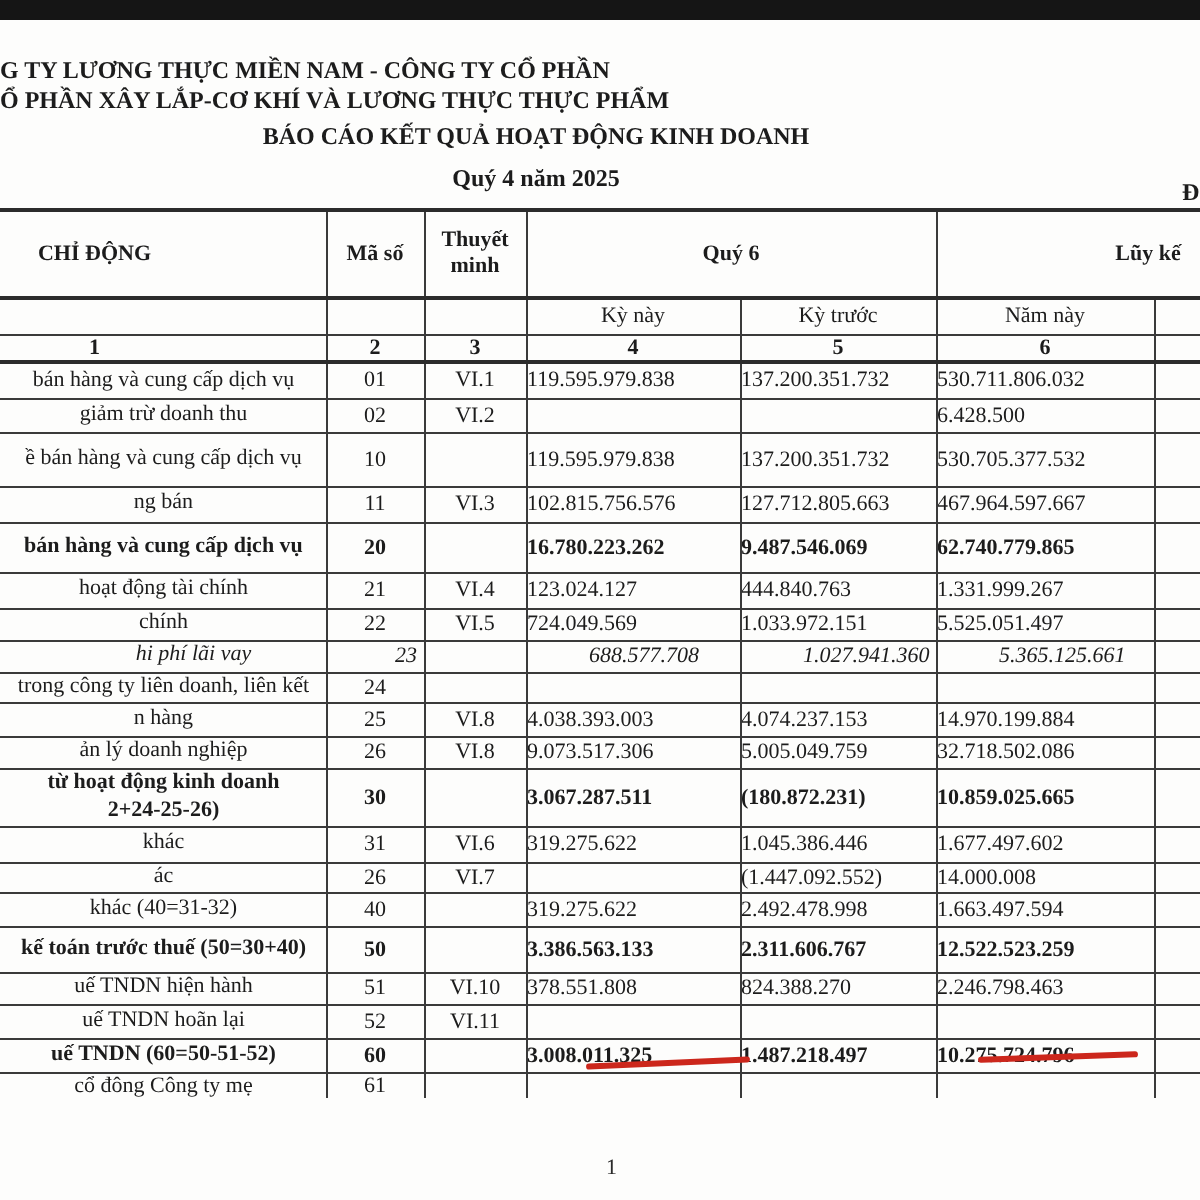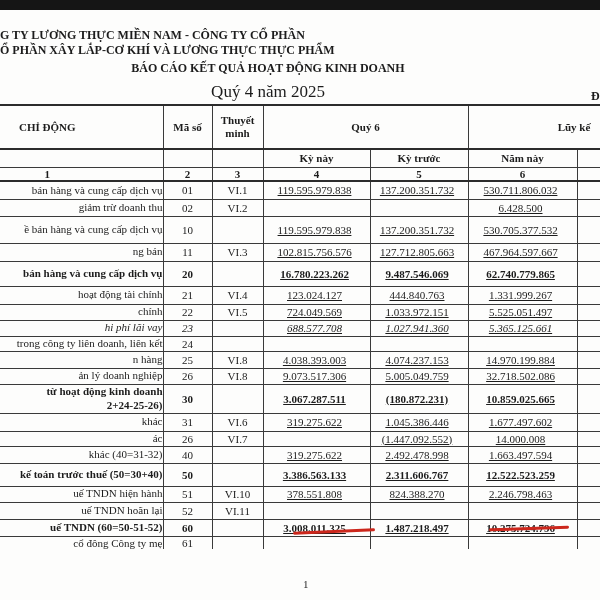--- a/index.html
+++ b/index.html
@@ -8,41 +8,41 @@
 
   #top-bar { position:absolute; top:0; left:0; width:600px; height:10px; background:#151515; }
 
   .company-line { position:absolute; left:0; font-weight:bold; font-size:12px; white-space:nowrap; }
   #company-line1 { top:28px; }
   #company-line2 { top:43px; }
 
   #report-title { position:absolute; top:61px; left:268px; transform:translateX(-50%);
                   font-weight:bold; font-size:12px; white-space:nowrap; }
   #report-period { position:absolute; top:82px; left:268px; transform:translateX(-50%);
-                   font-weight:normal; font-size:17px; white-space:nowrap;text-align:center; }
+                   font-weight:bold; font-size:12px; white-space:nowrap;text-align:center; }
   #unit-fragment { position:absolute; top:89px; left:591px; font-weight:bold; font-size:12px; }
 
   #table-clip { position:absolute; top:104px; left:0; width:600px; height:445px; overflow:hidden; }
   table { border-collapse:collapse; table-layout:fixed; width:680px; }
   td, th { border:1px solid #3a3a3a; font-size:11px; vertical-align:middle;
            overflow:hidden; white-space:nowrap; }
   th { font-weight:bold; }
   thead tr.hrowA th { border-top:2px solid #2c2c2c; border-bottom:2px solid #2c2c2c; height:44px; }
-  thead tr.hrowB td { height:18px; font-weight:bold; text-align:center; }
+  thead tr.hrowB td { height:18px; font-weight:normal; text-align:center; }
   thead tr.hrowC td { height:14px; font-weight:bold; text-align:center; border-bottom:2px solid #2c2c2c; }
-  .c1 { border-left:0 !important; text-align:right; padding-left:1px; }
+  .c1 { border-left:0 !important; text-align:center; padding-left:1px; }
   .c1-center { text-align:center; padding-right:68px; padding-left:0; }
   th.span-head { text-align:center; }
   th.tm-head { white-space:normal; line-height:1.15; text-align:center; }
   tbody td { padding:0; }
   tbody td.c1 { white-space:pre-line; line-height:1.2; }
   td.ctr { text-align:center;margin-top:24px; }
-  td.num { text-align:center; padding-right:4px;text-decoration:underline; }
+  td.num { text-align:left; padding-right:4px; }
   tr.bold td { font-weight:bold; }
-  tr.italic td { font-style:italic; }
+  tr.italic td { font-style:italic;padding-left:31px; }
 
   .red-underline { position:absolute; height:3px; border-radius:2px; }
   #underline-1 { top:530px; left:293px; width:82px; transform:rotate(-2.6deg); }
   #underline-2 { top:527px; left:489px; width:80px; transform:rotate(-2deg); }
 
   #page-number { position:absolute; top:578px; left:303px; font-size:11px; color:#2a2a2a; }
 </style>
 </head>
 <body>
 

